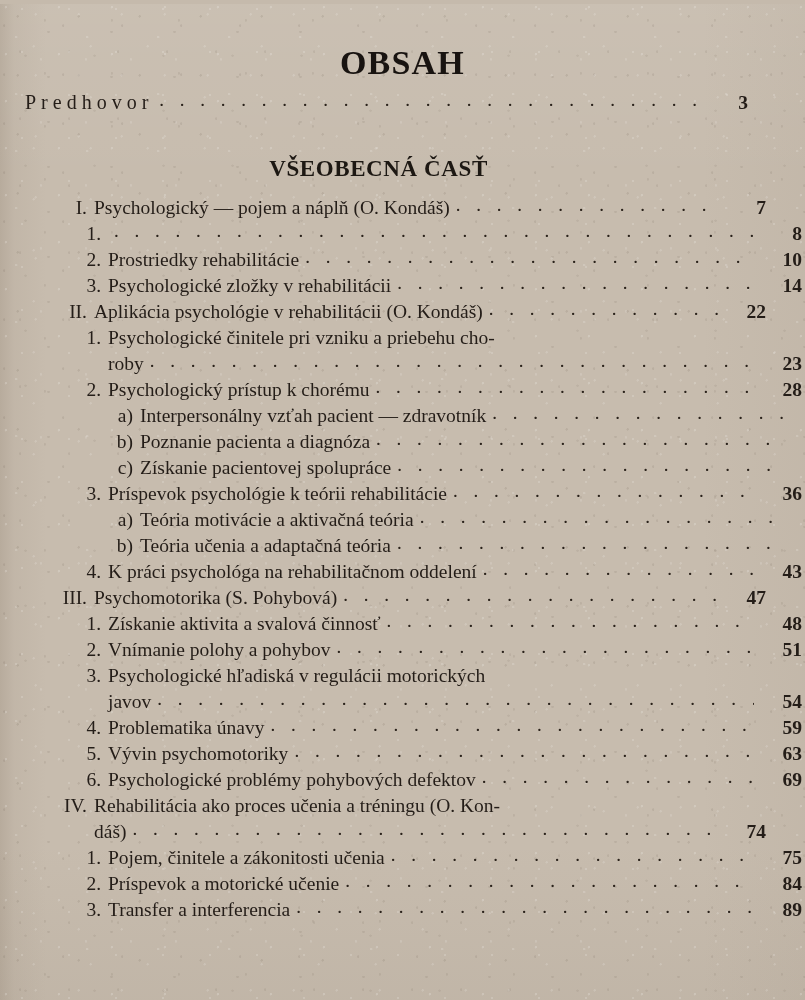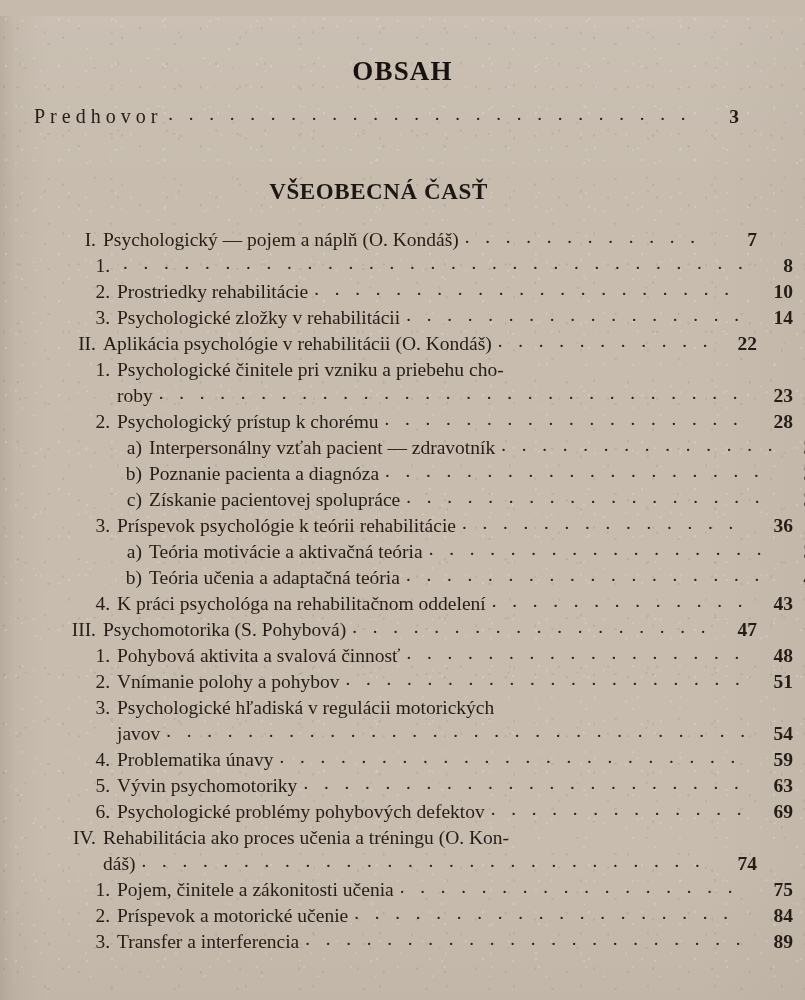--- a/index.html
+++ b/index.html
@@ -62,41 +62,41 @@
   #content {
     position: relative;
     z-index: 2;
     padding: 0;
   }
 
   
   .doc-title {
     text-align: center;
     font-weight: bold;
-    font-size: 27px;
+    font-size: 34px;
     letter-spacing: 1.2px;
-    margin: 16px;
+    margin: 4px;
     padding-top: 40px;
     color: #181310;
   }
 
   .part-title {
     text-align: center;
     font-size: 23px;
     letter-spacing: 0.6px;
     margin: 0;
     padding-top: 33px;
     padding-bottom: 6px;
     padding-right: 48px;
     color: #1d1813;
   }
 
   
   .toc {
-    margin: 16px;
+    margin: 7px;
     padding: 0 50px 0 18px;
     list-style: none;
     font-size: 19.5px;
   }
 
   .row {
     display: flex;
     align-items: baseline;
     width: 100%;
     line-height: 26px;
@@ -270,21 +270,21 @@
           <span class="page">43</span>
         </li>
         <li class="row lvl-chap">
           <span class="num">III.</span>
           <span class="label">Psychomotorika (S. Pohybová)</span>
           <span class="leader"></span>
           <span class="page">47</span>
         </li>
         <li class="row lvl-sub">
           <span class="num">1.</span>
-          <span class="label">Pohybová aktivita a svalová činnosť</span>
+          <span class="label">Získanie aktivita a svalová činnosť</span>
           <span class="leader"></span>
           <span class="page">48</span>
         </li>
         <li class="row lvl-sub">
           <span class="num">2.</span>
           <span class="label">Vnímanie polohy a pohybov</span>
           <span class="leader"></span>
           <span class="page">51</span>
         </li>
         <li class="row lvl-sub wrap-top">

